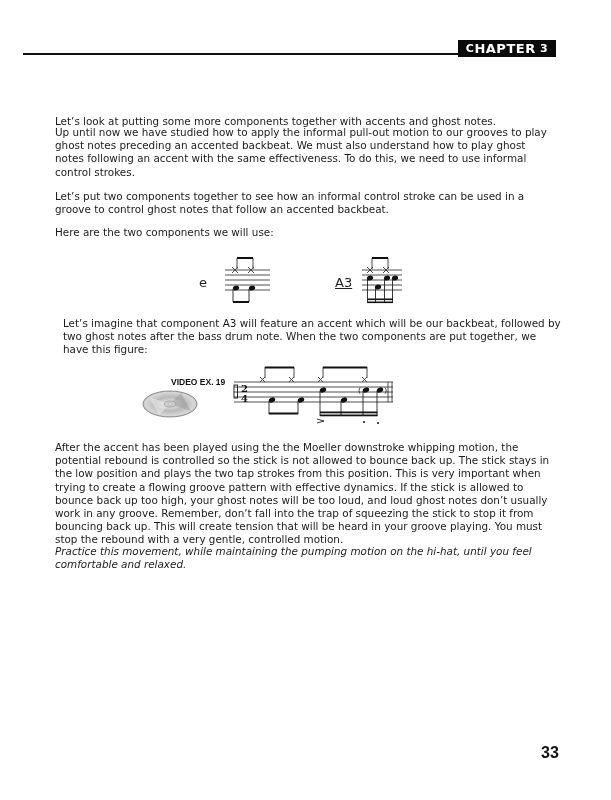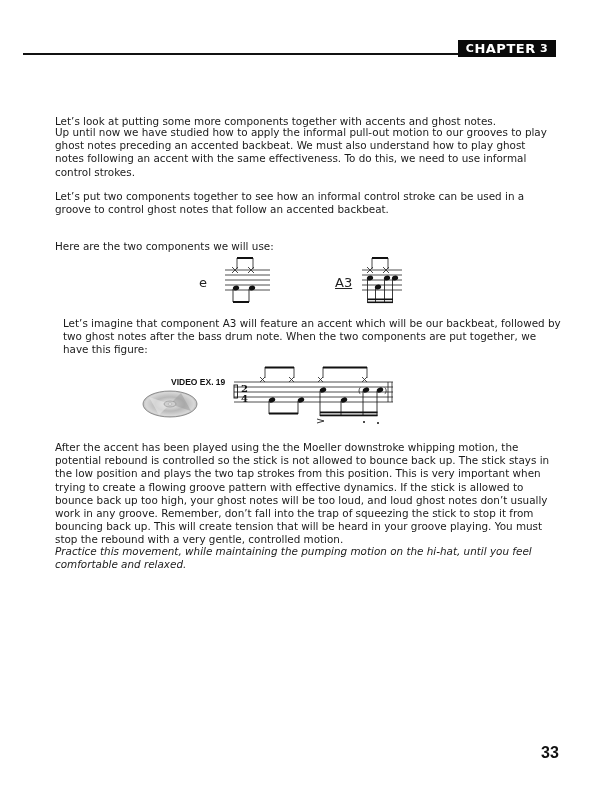--- a/index.html
+++ b/index.html
@@ -17,21 +17,21 @@
 <body>
 
 <div class="header-rule"></div>
 <div class="chapter-tab">
   <span>C</span><span class="sc">HAPTER</span>&nbsp;<span>3</span>
 </div>
 
 <p class="para" style="top:115px;">Let’s look at putting some more components together with accents and ghost notes.</p>
 <p class="para" style="top:126px;">Up until now we have studied how to apply the informal pull-out motion to our grooves to play ghost notes preceding an accented backbeat. We must also understand how to play ghost notes following an accent with the same effectiveness. To do this, we need to use informal control strokes.</p>
 <p class="para" style="top:190px;">Let’s put two components together to see how an informal control stroke can be used in a groove to control ghost notes that follow an accented backbeat.</p>
-<p class="para" style="top:240px;">Here are the two components we will use:</p>
+<p class="para" style="top:226px;">Here are the two components we will use:</p>
 
 <div class="comp-label" style="left:199px;top:275px;">e</div>
 <svg class="notation" style="left:220px;top:255px;" width="55" height="50" viewBox="0 0 55 50">
   <g stroke="#222" stroke-width="0.8">
     <line x1="5" y1="15" x2="50" y2="15"></line>
     <line x1="5" y1="20" x2="50" y2="20"></line>
     <line x1="5" y1="25" x2="50" y2="25"></line>
     <line x1="5" y1="30" x2="50" y2="30"></line>
     <line x1="5" y1="35" x2="50" y2="35"></line>
   </g>

